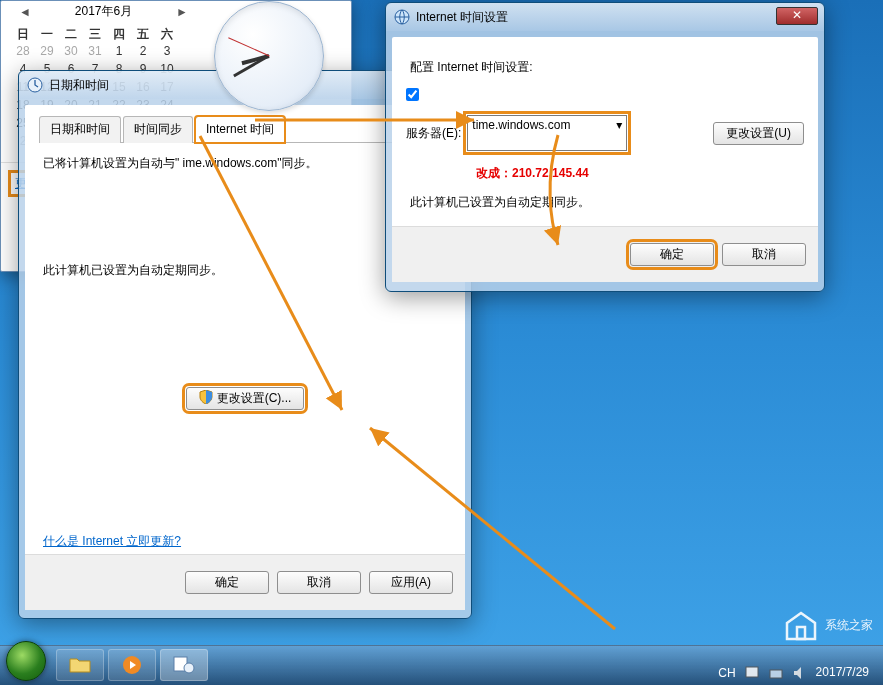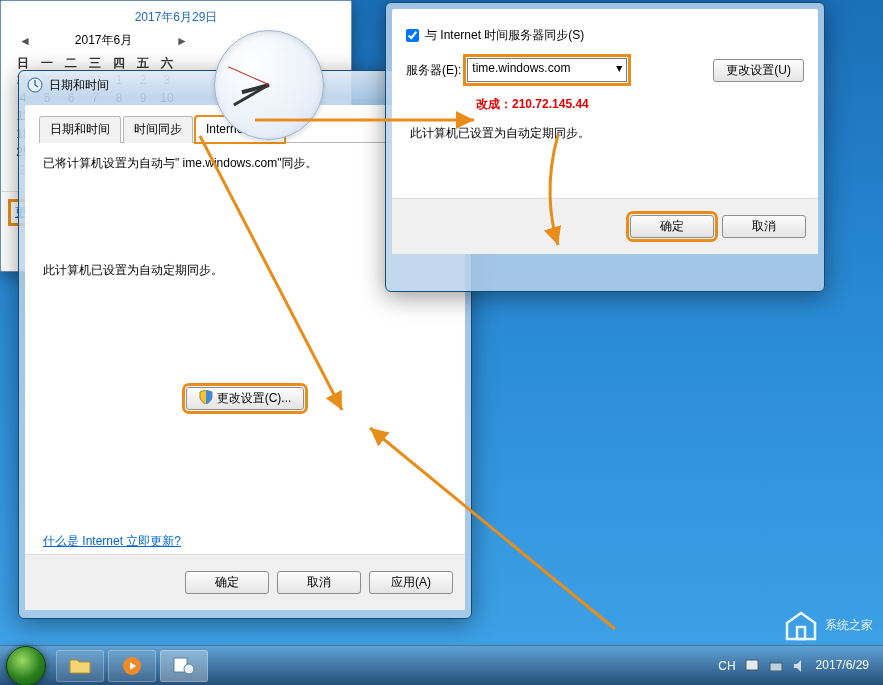--- a/index.html
+++ b/index.html
@@ -25,21 +25,21 @@
     .win-button { display: inline-flex; align-items: center; justify-content: center; min-width: 84px; height: 23px; padding: 0 12px; background: linear-gradient(180deg,#fdfdfd,#e4e4e4); border: 1px solid #8e8e8e; border-radius: 3px; cursor: pointer; gap: 4px; }
     .win-button.primary-box { outline: 3px solid #e88c1a; outline-offset: 1px; }
     .dialog-actions { position: absolute; bottom: 0; right: 0; left: 0; padding: 16px 12px; background: #f0f0f0; border-top: 1px solid #dcdcdc; display: flex; justify-content: flex-end; gap: 8px; }
     
     
     #it-window { left: 385px; top: 2px; width: 440px; height: 290px; }
     #it-body { height: 245px; position: relative; }
     .checkbox-row { margin: 8px 0; display: flex; align-items: center; gap: 6px; }
     .server-row { display: flex; align-items: center; gap: 6px; margin: 14px 0; }
     .server-label { flex: 0 0 auto; }
-    .combo { flex: 0 0 160px; height: 24px; border: 1px solid #7a7a7a; padding: 2px 18px 8px 4px; background: #fff; position: relative; outline: 3px solid #e88c1a; outline-offset: 1px; }
+    .combo { flex: 0 0 160px; height: 36px; border: 1px solid #7a7a7a; padding: 2px 18px 8px 4px; background: #fff; position: relative; outline: 3px solid #e88c1a; outline-offset: 1px; }
     .combo::after { content: "▾"; position: absolute; right: 4px; top: 2px; color: #000; }
     .change-note { color: #e60000; font-weight: bold; margin-left: 70px; margin-top: 4px; }
     
     
     #cal-window { left: 514px; top: 372px; width: 352px; height: 272px; background: #fff; border: 1px solid #6b90b8; box-shadow: 0 4px 18px rgba(0,0,0,0.4); border-radius: 2px; }
     .cal-head { text-align: center; color: #1f6bb8; padding: 8px 0 4px; }
     .cal-body { display: flex; padding: 0 10px 8px; }
     .cal-left { flex: 0 0 185px; }
     .cal-month-row { display: flex; justify-content: space-between; align-items: center; color: #000; padding: 2px 4px 6px; }
     .cal-arrow { color: #555; cursor: pointer; padding: 0 4px; }
@@ -52,21 +52,21 @@
     .hand { position: absolute; left: 50%; bottom: 50%; transform-origin: bottom center; background: #333; }
     .hand.hour { width: 4px; height: 28px; margin-left: -2px; transform: rotate(255deg); }
     .hand.min { width: 3px; height: 40px; margin-left: -1.5px; transform: rotate(240deg); }
     .hand.sec { width: 1px; height: 45px; background: #c03030; transform: rotate(294deg); }
     .clock-time { margin-top: 10px; font-size: 14px; }
     .clock-day { font-size: 12px; color: #333; }
     .cal-footer { border-top: 1px solid #e0e0e0; padding: 10px; text-align: left; }
     .cal-footer .link { outline: 3px solid #e88c1a; padding: 2px 4px; display: inline-block; }
     
     
-    .taskbar { position: absolute; bottom: 0; left: 0; right: 0; height: 40px; background: linear-gradient(180deg, rgba(120,160,200,0.6), rgba(30,60,95,0.8)); border-top: 1px solid rgba(255,255,255,0.2); display: flex; align-items: center; padding: 13px 6px; }
+    .taskbar { position: absolute; bottom: 0; left: 0; right: 0; height: 40px; background: linear-gradient(180deg, rgba(120,160,200,0.6), rgba(30,60,95,0.8)); border-top: 1px solid rgba(255,255,255,0.2); display: flex; align-items: flex-end; padding: 4px 6px; }
     .start-orb { width: 40px; height: 40px; border-radius: 50%; background: radial-gradient(circle at 40% 35%, #9ddb64, #2a7e1e 55%, #135c0d 100%); border: 1px solid #0d3f08; box-shadow: 0 0 6px rgba(0,0,0,0.5); margin-right: 8px; position: relative; cursor: pointer; }
     .task-icon { width: 48px; height: 32px; margin: 0 2px; background: rgba(255,255,255,0.12); border: 1px solid rgba(255,255,255,0.25); border-radius: 3px; display: flex; align-items: center; justify-content: center; cursor: pointer; }
     .tray { margin-left: auto; display: flex; align-items: center; gap: 8px; color: #fff; font-size: 11px; padding-right: 8px; }
     .tray-icon { width: 16px; height: 16px; opacity: 0.85; }
     .tray-date { font-size: 11px; line-height: 1.1; text-align: center; }
     
     
     .arrow { position: absolute; pointer-events: none; }
     .arrow-line { stroke: #e88c1a; stroke-width: 3; fill: none; }
     .arrow-head { fill: #e88c1a; }
@@ -108,41 +108,48 @@
     </p>
     <div class="dialog-actions">
       <button class="win-button">确定</button>
       <button class="win-button">取消</button>
       <button class="win-button">应用(A)</button>
     </div>
   </div>
 </div>
 
 <div class="window" id="it-window">
+  <div class="titlebar">
+    <svg class="titlebar-icon" viewBox="0 0 16 16">
+        <circle cx="8" cy="8" r="7" fill="#cde5fa" stroke="#2960a0"></circle>
+        <path d="M1 8h14M8 1c3 3 3 11 0 14M8 1c-3 3-3 11 0 14" stroke="#2960a0" fill="none"></path>
+      </svg>
+    <span>Internet 时间设置</span>
+    <div class="close-btn">✕</div>
+  </div>
   <div class="window-body" id="it-body">
+    <p class="body-text">配置 Internet 时间设置:</p>
     <label class="checkbox-row">
       <input type="checkbox" checked="" style="">
-      <span>与 Internet 时间服务器同步(S)</span>
     </label>
     <div class="server-row">
       <span class="server-label">服务器(E):</span>
       <div class="combo">time.windows.com</div>
       <button class="win-button" style="margin-left:auto">更改设置(U)</button>
     </div>
     <div class="change-note">改成：210.72.145.44</div>
     <p class="body-text" style="margin-top:12px">此计算机已设置为自动定期同步。</p>
     <div class="dialog-actions">
       <button class="win-button primary-box">确定</button>
       <button class="win-button">取消</button>
     </div>
   </div>
 </div>
 
 <div id="cal-window">
-  <div class="cal-head">2017年6月29日</div>
   <div class="cal-body">
     <div class="cal-left">
       <div class="cal-month-row">
         <span class="cal-arrow">◄</span>
         <span>2017年6月</span>
         <span class="cal-arrow">►</span>
       </div>
       <div class="cal-grid" id="cal-grid">
           <div class="cal-wh">日</div>
           <div class="cal-wh">一</div>
@@ -246,21 +253,21 @@
     <svg class="tray-icon" viewBox="0 0 16 16">
         <rect x="2" y="2" width="12" height="10" fill="#fff" stroke="#555"></rect>
       </svg>
     <svg class="tray-icon" viewBox="0 0 16 16">
         <rect x="2" y="5" width="12" height="8" fill="#d0e2f4" stroke="#555"></rect>
       </svg>
     <svg class="tray-icon" viewBox="0 0 16 16">
         <path d="M2 6h3l4-4v12l-4-4H2z" fill="#eee"></path>
       </svg>
     <div class="tray-date">
-      <div>2017/6/29</div>
+      <div>2017/7/29</div>
     </div>
   </div>
 </div>
 
 <div class="watermark">
   <svg width="36" height="36" viewBox="0 0 36 36">
       <path d="M4 16 L18 6 L32 16 V32 H4 Z" fill="none" stroke="#fff" stroke-width="2.5"></path>
       <rect x="14" y="20" width="8" height="12" fill="none" stroke="#fff" stroke-width="2.5"></rect>
     </svg>
   <span>系统之家</span>

